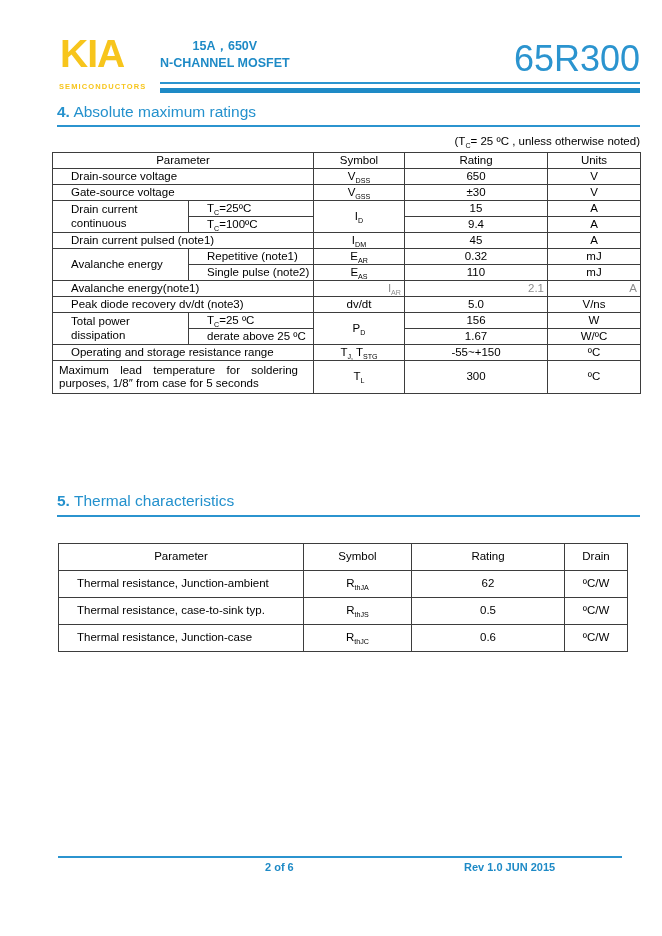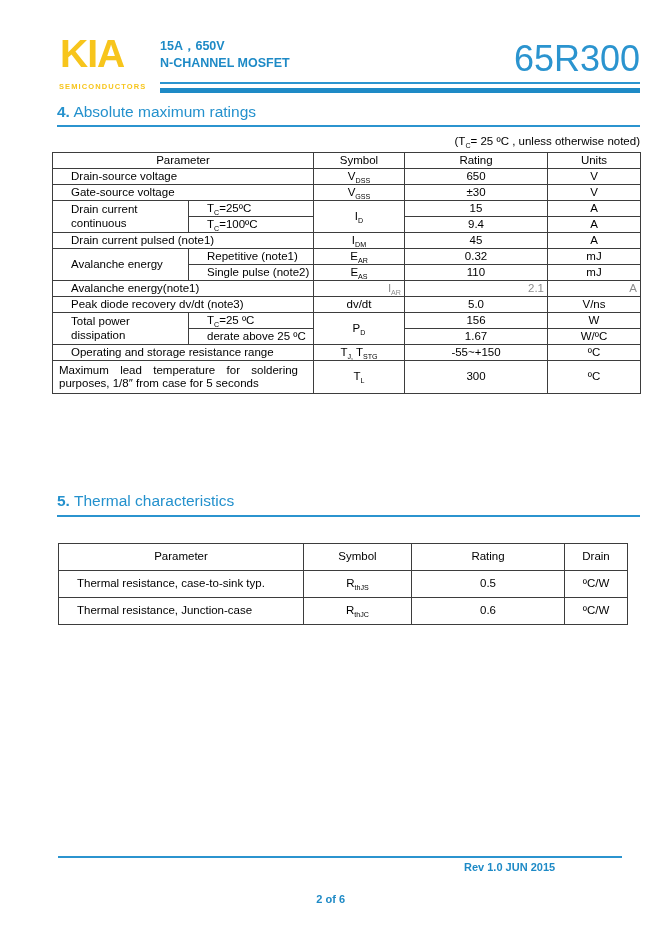--- a/index.html
+++ b/index.html
@@ -17,21 +17,21 @@
   .brand {
     position: absolute; left: 60px; top: 32px;
     color: #f7c51c; font-size: 39px; font-weight: bold; letter-spacing: -1px;
   }
   .brand-tagline {
     position: absolute; left: 59px; top: 82px;
     color: #f7c51c; font-size: 7.5px; font-weight: bold; letter-spacing: 1.1px;
   }
   .prod-lines {
     position: absolute; left: 160px; top: 38px;
-    color: #1e8ac6; font-size: 12.5px; font-weight: bold; line-height: 17px;
+    color: #1e8ac6; font-size: 12.5px; font-weight: bold; line-height: 17px; text-align: center;
   }
   .part-number {
     position: absolute; right: 22px; top: 38px;
     color: #2b94cf; font-size: 36px; font-weight: normal;
   }
   .rule-thin  { position: absolute; left: 160px; top: 82px;  width: 480px; height: 2px; background: #2b94cf; }
   .rule-thick { position: absolute; left: 160px; top: 88px;  width: 480px; height: 5px; background: #1e8ac6; }
 
   
   .sec-head { position: absolute; left: 57px; color: #2491cd; font-size: 15.5px; }
@@ -71,21 +71,21 @@
 
   .t2 {
     position: absolute; left: 58px; top: 543px; width: 569px;
     font-size: 11.5px;
   }
   .t2 tr { height: 27px; }
 
   
   .footer-rule { position: absolute; left: 58px; top: 856px; width: 564px; height: 2px; background: #2b94cf; }
   .footer-page {
-    position: absolute; left: 265px; top: 893px; width: 80px; text-align: right;
+    position: absolute; left: 265px; top: 861px; width: 80px; text-align: left;
     color: #1e8ac6; font-size: 11px; font-weight: bold;
   }
   .footer-rev {
     position: absolute; left: 464px; top: 861px;
     color: #1e8ac6; font-size: 11px; font-weight: bold;
   }
 </style>
 </head>
 <body>
 
@@ -214,20 +214,26 @@
         <col style="width:63px">
       </colgroup>
     <tbody>
         <tr>
       <th>Parameter</th>
       <th>Symbol</th>
       <th>Rating</th>
       <th>Drain</th>
     </tr>
     <tr>
+      <td class="param">Thermal resistance, Junction-ambient</td>
+      <td><span>R</span><sub>thJA</sub></td>
+      <td>62</td>
+      <td>ºC/W</td>
+    </tr>
+    <tr>
       <td class="param">Thermal resistance, case-to-sink typ.</td>
       <td><span>R</span><sub>thJS</sub></td>
       <td>0.5</td>
       <td>ºC/W</td>
     </tr>
     <tr>
       <td class="param">Thermal resistance, Junction-case</td>
       <td><span>R</span><sub>thJC</sub></td>
       <td>0.6</td>
       <td>ºC/W</td>

